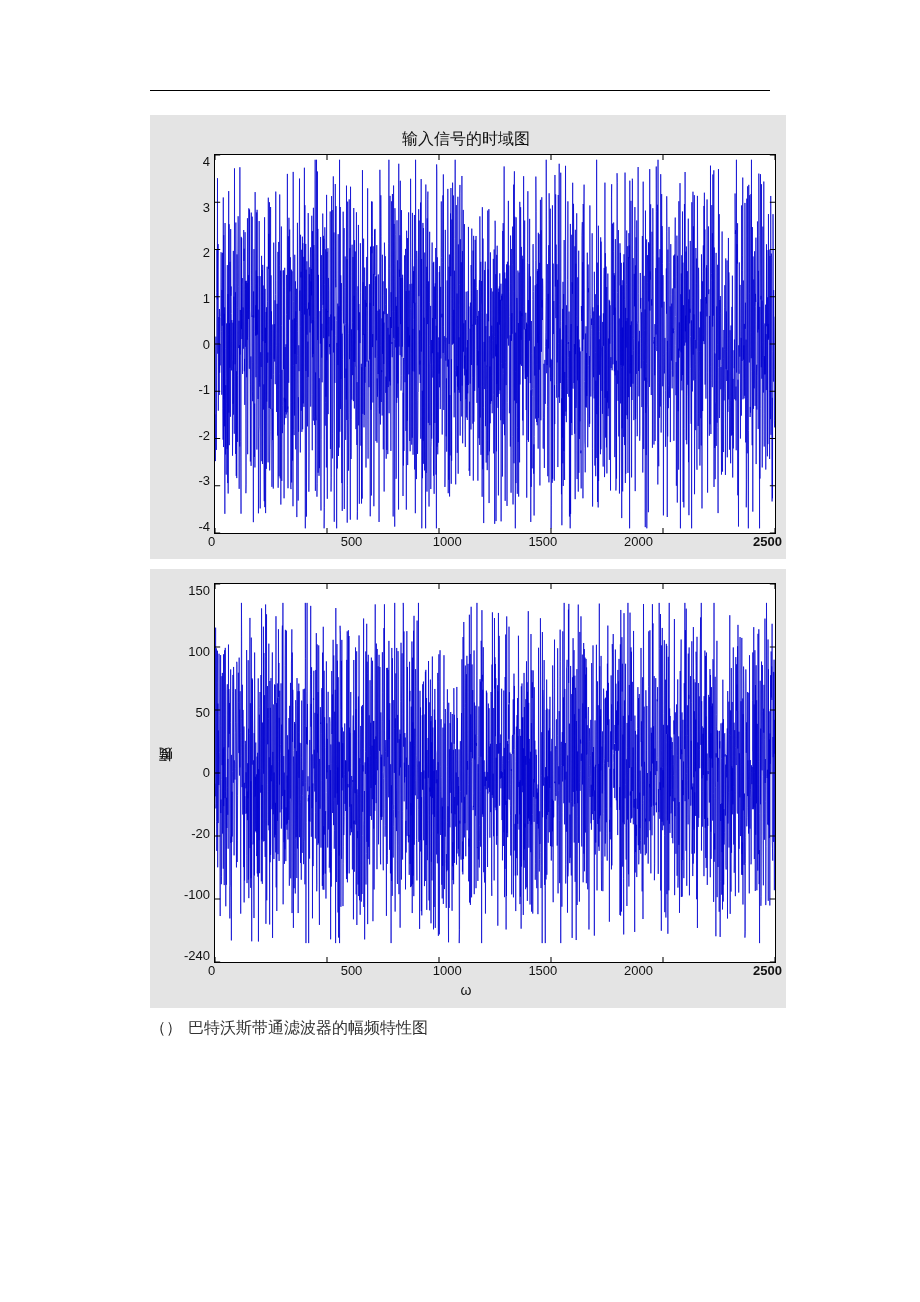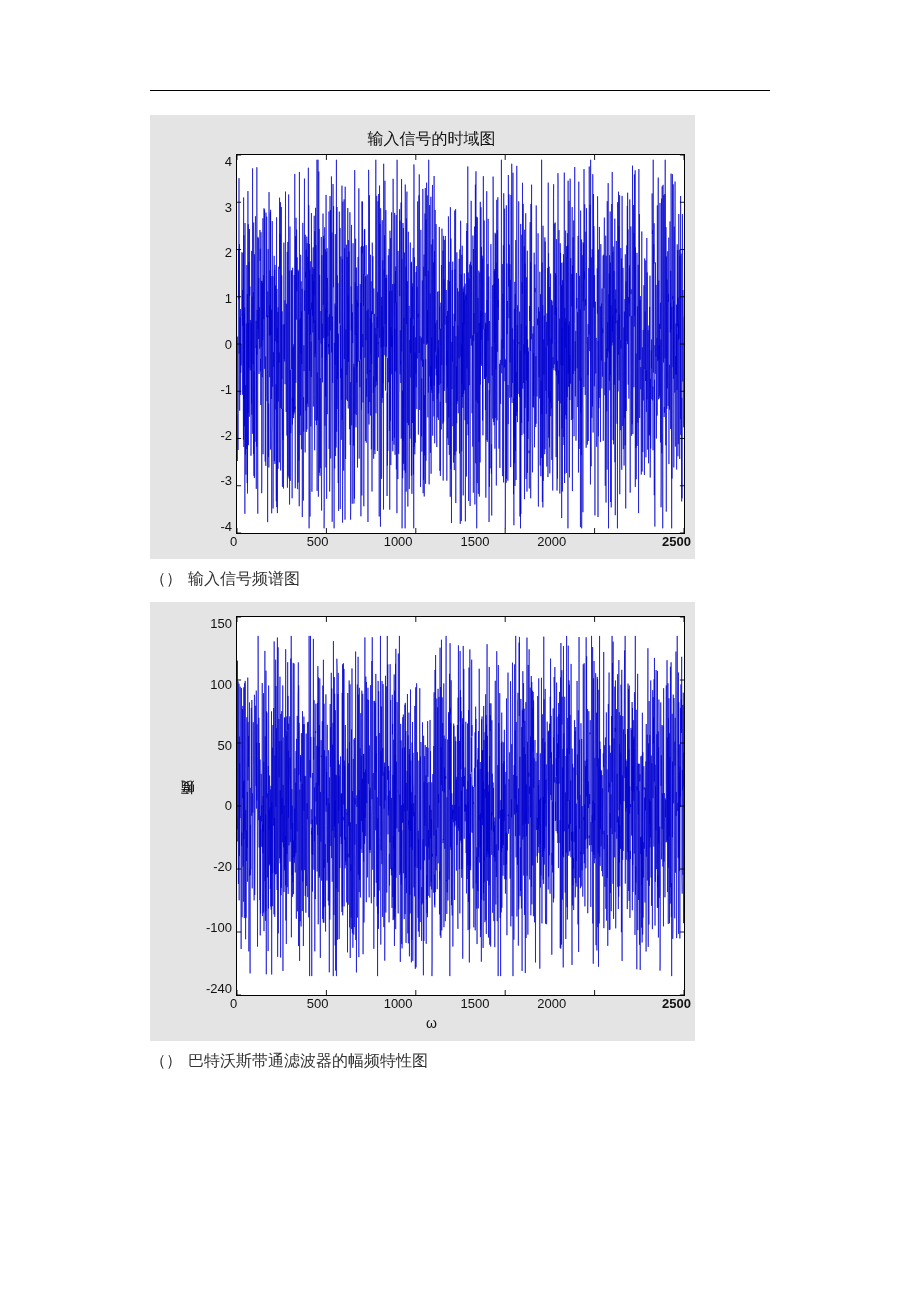--- a/index.html
+++ b/index.html
@@ -14,23 +14,23 @@
     }
     .page {
       padding: 90px 150px 40px 150px;
     }
     .rule {
       border-top: 1.5px solid #000;
       margin-bottom: 24px;
     }
     .chart-wrap {
       background: #e4e4e4;
-      width: 545px;
+      width: 636px;
       margin-bottom: 10px;
-      padding: 14px 10px 10px 28px;
+      padding: 14px 10px 10px 6px;
       position: relative;
     }
     .watermark {
       position: absolute;
       left: 50%;
       top: 50%;
       transform: translate(-50%, -50%);
       font-size: 46px;
       font-family: Arial, sans-serif;
       color: #bdbdbd;
@@ -81,21 +81,21 @@
       position: relative;
       height: 380px;
     }
     .plot-box svg { width: 100%; height: 100%; display: block; }
     .xaxis-row {
       display: flex;
       margin-left: 58px;
       font-size: 13px;
       color: #111;
     }
-    .xtick { flex: 1; text-align: left; }
+    .xtick { flex: 1; text-align: center; }
     .xtick:first-child { text-align: left; margin-left: -6px; }
     .xtick:last-child { text-align: right; margin-right: -6px; font-weight: bold; }
     .xlabel {
       text-align: center;
       margin-top: 4px;
       font-size: 14px;
       font-family: Arial, sans-serif;
       color: #111;
     }
     .caption {
@@ -166,23 +166,20 @@
         <div class="xtick">500</div>
         <div class="xtick">1000</div>
         <div class="xtick">1500</div>
         <div class="xtick">2000</div>
         <div class="xtick">2500</div>
       </div>
   </div>
 
   <div style="position:relative;">
     <div class="watermark">www.bdocx.com</div>
-    <div class="caption">
-      <span class="caption-bracket">（）</span><span>输入信号频谱图</span>
-    </div>
 
     <div class="chart-wrap" style="position:relative; z-index:1;">
       <div class="plot-region">
         <div class="ylabel-col">
           <div class="ylabel-text">幅度</div>
         </div>
         <div class="yaxis-col" id="yaxis-1">
             <div>150</div>
             <div>100</div>
             <div>50</div>

